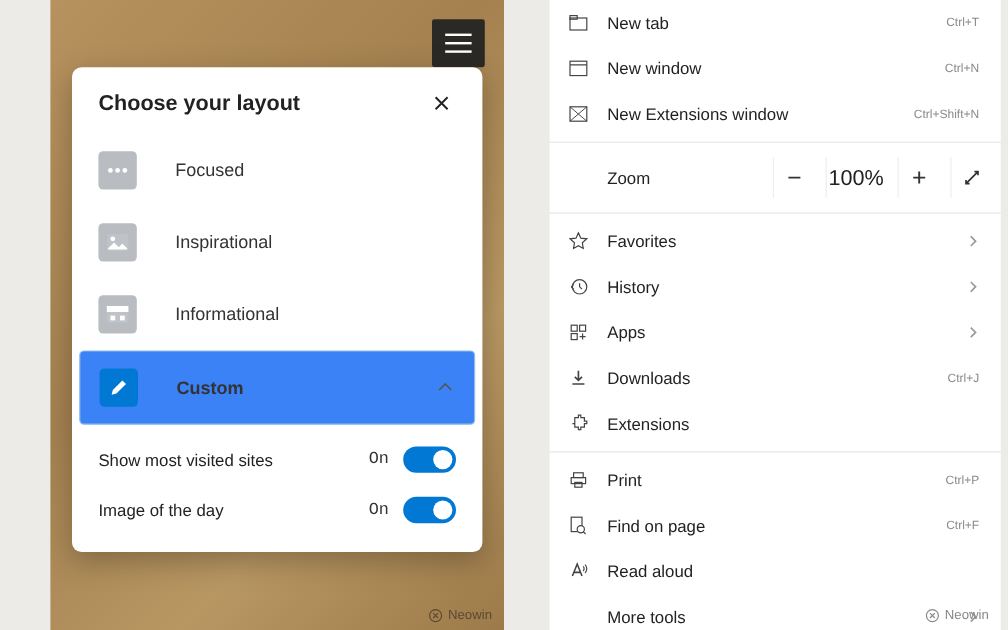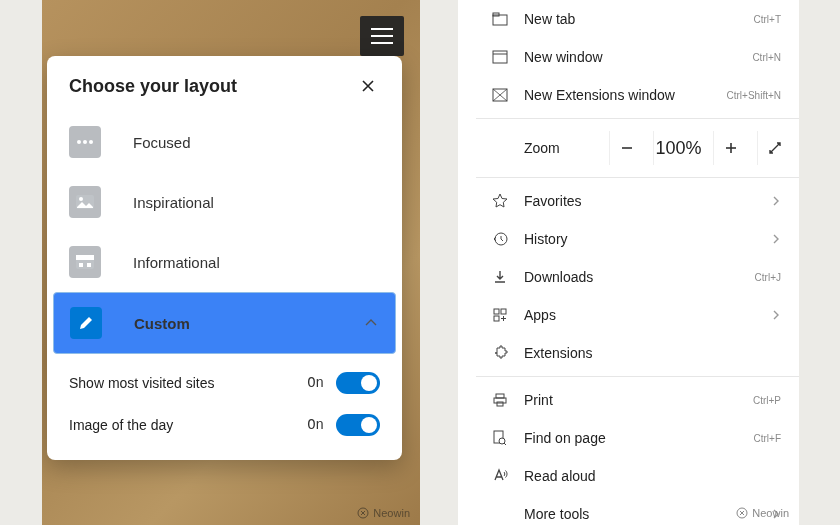--- a/index.html
+++ b/index.html
@@ -38,21 +38,21 @@
     display:flex; flex-direction:column;
     align-items:center; justify-content:center;
     gap:5px;
     cursor:pointer;
   }
   .hamburger span{
     width:22px; height:2px; background:#fff;
   }
   .card {
     position:absolute;
-    left:5px; right:18px; top:56px;
+    left:18px; right:18px; top:56px;
     background:#fff;
     border-radius:8px;
     box-shadow:0 8px 24px rgba(0,0,0,.25);
     padding:18px 0 14px;
   }
   .card-header{
     display:flex; align-items:center; justify-content:space-between;
     padding:0 22px 14px;
   }
   .card-title{ font-size:18px; font-weight:600; }
@@ -107,23 +107,22 @@
   .toggle.off{ background:#fff; border:2px solid #333; }
   .toggle.off::after{ background:#333; left:3px; right:auto; top:1px; }
   .watermark-l{
     position:absolute; right:10px; bottom:6px;
     font-size:11px; color:#5a4a32; display:flex; align-items:center; gap:4px;
   }
   
   .right{
     position:absolute;
     left:458px; top:0;
-    width:341px; height:525px;
+    width:376px; height:525px;
     background:#fff;
-    padding-left:18px;
   }
   .mrow{
     display:flex; align-items:center;
     padding:9px 18px 9px 14px;
     gap:14px;
     cursor:pointer;
     font-size:14px;
     color:#222;
   }
   .mrow .mico{
@@ -329,42 +328,42 @@
     <span class="mchev">
         <svg width="10" height="12" viewBox="0 0 10 12">
           <path d="M3 2l4 4-4 4" stroke="#999" fill="none" stroke-width="1.4"></path>
         </svg>
       </span>
   </div>
 
   <div class="mrow">
     <span class="mico">
         <svg width="16" height="16" viewBox="0 0 16 16">
-          <path d="M8 2v8M5 7l3 3 3-3M3 13h10" stroke="#444" fill="none" stroke-width="1.4"></path>
-        </svg>
-      </span>
-    <span class="mlab">Downloads</span>
-    <span class="mshort">Ctrl+J</span>
-  </div>
-
-  <div class="mrow">
-    <span class="mico">
-        <svg width="16" height="16" viewBox="0 0 16 16">
           <rect x="2" y="2" width="5" height="5" stroke="#444" fill="none"></rect>
           <rect x="9" y="2" width="5" height="5" stroke="#444" fill="none"></rect>
           <rect x="2" y="9" width="5" height="5" stroke="#444" fill="none"></rect>
           <path d="M11.5 9v5M9 11.5h5" stroke="#444"></path>
         </svg>
       </span>
     <span class="mlab">Apps</span>
     <span class="mchev">
         <svg width="10" height="12" viewBox="0 0 10 12">
           <path d="M3 2l4 4-4 4" stroke="#999" fill="none" stroke-width="1.4"></path>
         </svg>
       </span>
+  </div>
+
+  <div class="mrow">
+    <span class="mico">
+        <svg width="16" height="16" viewBox="0 0 16 16">
+          <path d="M8 2v8M5 7l3 3 3-3M3 13h10" stroke="#444" fill="none" stroke-width="1.4"></path>
+        </svg>
+      </span>
+    <span class="mlab">Downloads</span>
+    <span class="mshort">Ctrl+J</span>
   </div>
 
   <div class="mrow">
     <span class="mico">
         <svg width="16" height="16" viewBox="0 0 16 16">
           <path d="M5 3h3V1h2v2h3v3h2v2h-2v3h-3v2H8v-2H5v-3H3V8h2z" stroke="#444" fill="none"></path>
         </svg>
       </span>
     <span class="mlab">Extensions</span>
   </div>

